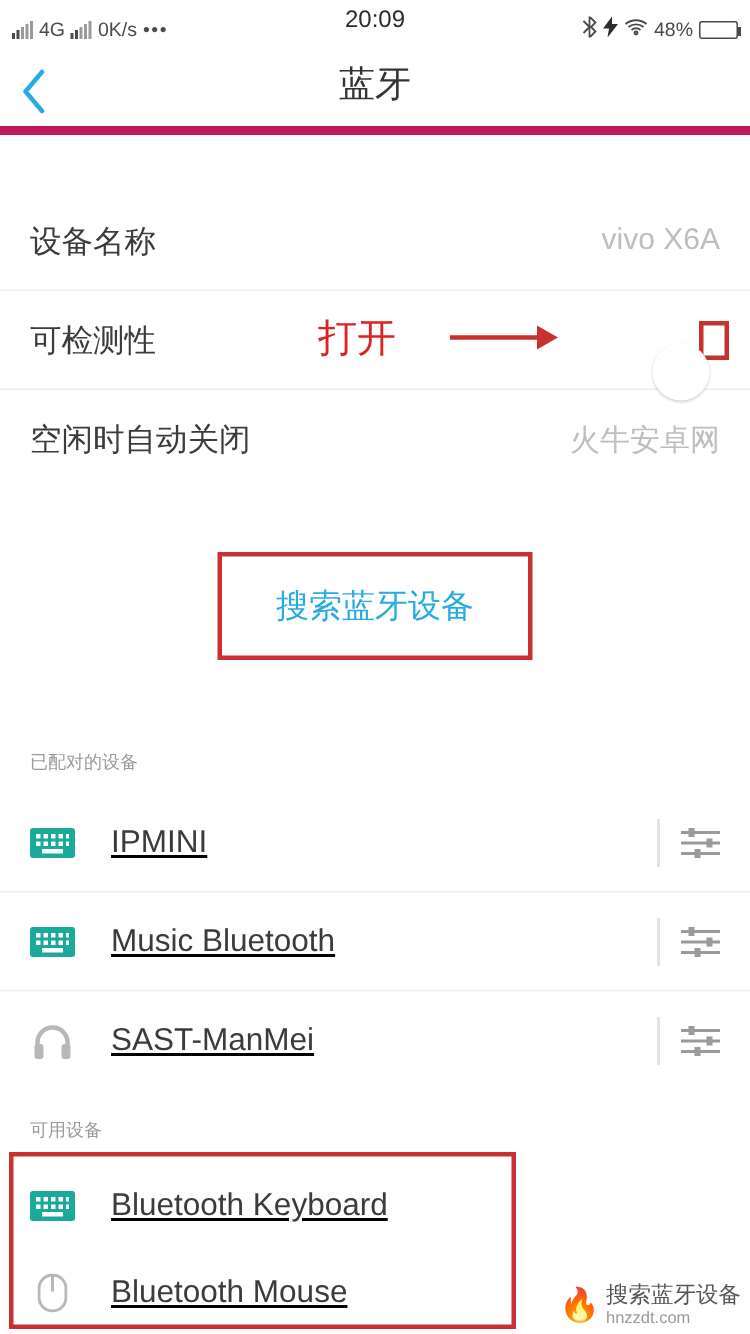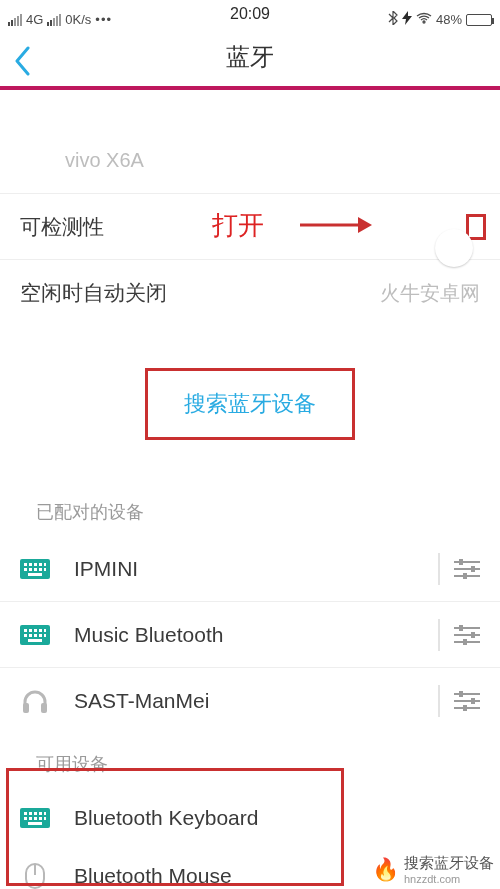--- a/index.html
+++ b/index.html
@@ -15,21 +15,21 @@
     .signal-bars span:nth-child(3){height:8px;}
     .signal-bars span:nth-child(4){height:10px;}
     .signal-bars span:nth-child(5){height:12px;}
     .dots { letter-spacing: 1px; }
     .center-time { position: absolute; left: 50%; transform: translateX(-50%); font-size: 16px; color: #2b2b2b; }
     .battery { display:inline-block; width:26px; height:12px; border:1px solid #4a4a4a; border-radius:2px; position:relative; }
     .battery::after{content:"";position:absolute;right:-3px;top:3px;width:2px;height:6px;background:#4a4a4a;}
     .battery-fill{height:100%;width:48%;background:#4a4a4a;}
 
     
-    .nav { height: 62px; display: flex; align-items: center; justify-content: center; position: relative; border-bottom: 4px solid #be185d; }
+    .nav { height: 62px; display: flex; align-items: center; justify-content: center; position: relative; border-bottom: 6px solid #be185d; }
     .back { position: absolute; left: 14px; top: 18px; }
     .back svg { width: 18px; height: 30px; }
     .title { font-size: 24px; color: #333; }
 
     
     .gap { height: 38px; background: #fff; }
     .row { display: flex; align-items: center; justify-content: space-between; padding: 0 20px; height: 66px; border-bottom: 1px solid #eee; }
     .row .label { font-size: 21px; color: #3b3b3b; }
     .row .value { font-size: 20px; color: #bdbdbd; margin-left: 45px; }
     .no-border { border-bottom: none; }
@@ -47,24 +47,24 @@
     
     .anno-row { position: relative; gap: 16px; }
     .anno-text { position: absolute; left: 212px; top: 14px; font-family: "KaiTi","STKaiti",serif; font-size: 26px; color: #d22; }
     .anno-arrow { position:absolute; left:300px; top:18px; }
 
     
     .search-wrap { padding: 42px 0; text-align: center; }
     .search-btn { font-size: 22px; color: #29abe2; background: none; border: none; }
 
     
-    .section-head { padding: 18px 36px 12px; font-size: 18px; color: #9a9a9a; }
-
-    
-    .device { display: flex; align-items: center; padding: 0 20px; height: 66px; border-bottom: 1px solid #eee; }
+    .section-head { padding: 18px 20px 12px; font-size: 12px; color: #9a9a9a; }
+
+    
+    .device { display: flex; align-items: center; padding: 0 20px; height: 66px; border-bottom: 1px solid #eee; text-decoration: underline; }
     .device.last-paired { border-bottom: none; }
     .dev-icon { width: 30px; height: 24px; display:flex; align-items:center; justify-content:center; }
     .dev-name { flex: 1; font-size: 21px; color: #3b3b3b; padding-left: 24px; }
     .vdiv { width: 2px; height: 32px; background: #e3e3e3; margin: 0 14px; }
     .settings-icon svg { display:block; }
 
     
     .watermark { position: absolute; right: 6px; bottom: 4px; display: flex; align-items: center; font-size: 13px; color: #888; }
     .watermark .flame { font-size: 22px; margin-right: 4px; }
     .watermark .big { font-size: 15px; color: #555; }
@@ -120,20 +120,21 @@
     <svg viewBox="0 0 18 30">
         <polyline points="14,2 3,15 14,28" stroke="#29abe2" stroke-width="3" fill="none" stroke-linecap="round" stroke-linejoin="round"></polyline>
       </svg>
   </div>
   <div class="title">蓝牙</div>
 </div>
 
 <div class="gap"></div>
 
 <div class="row">
+  <span class="label">设备名称</span>
   <span class="value">vivo X6A</span>
 </div>
 
 <div class="row anno-row">
   <span class="label">可检测性</span>
   <span class="anno-text">打开</span>
   <span class="anno-arrow">
     <svg width="72" height="26" viewBox="0 0 72 26">
         <line x1="0" y1="13" x2="58" y2="13" stroke="#c93030" stroke-width="3"></line>
         <polygon points="58,5 72,13 58,21" fill="#c93030"></polygon>

